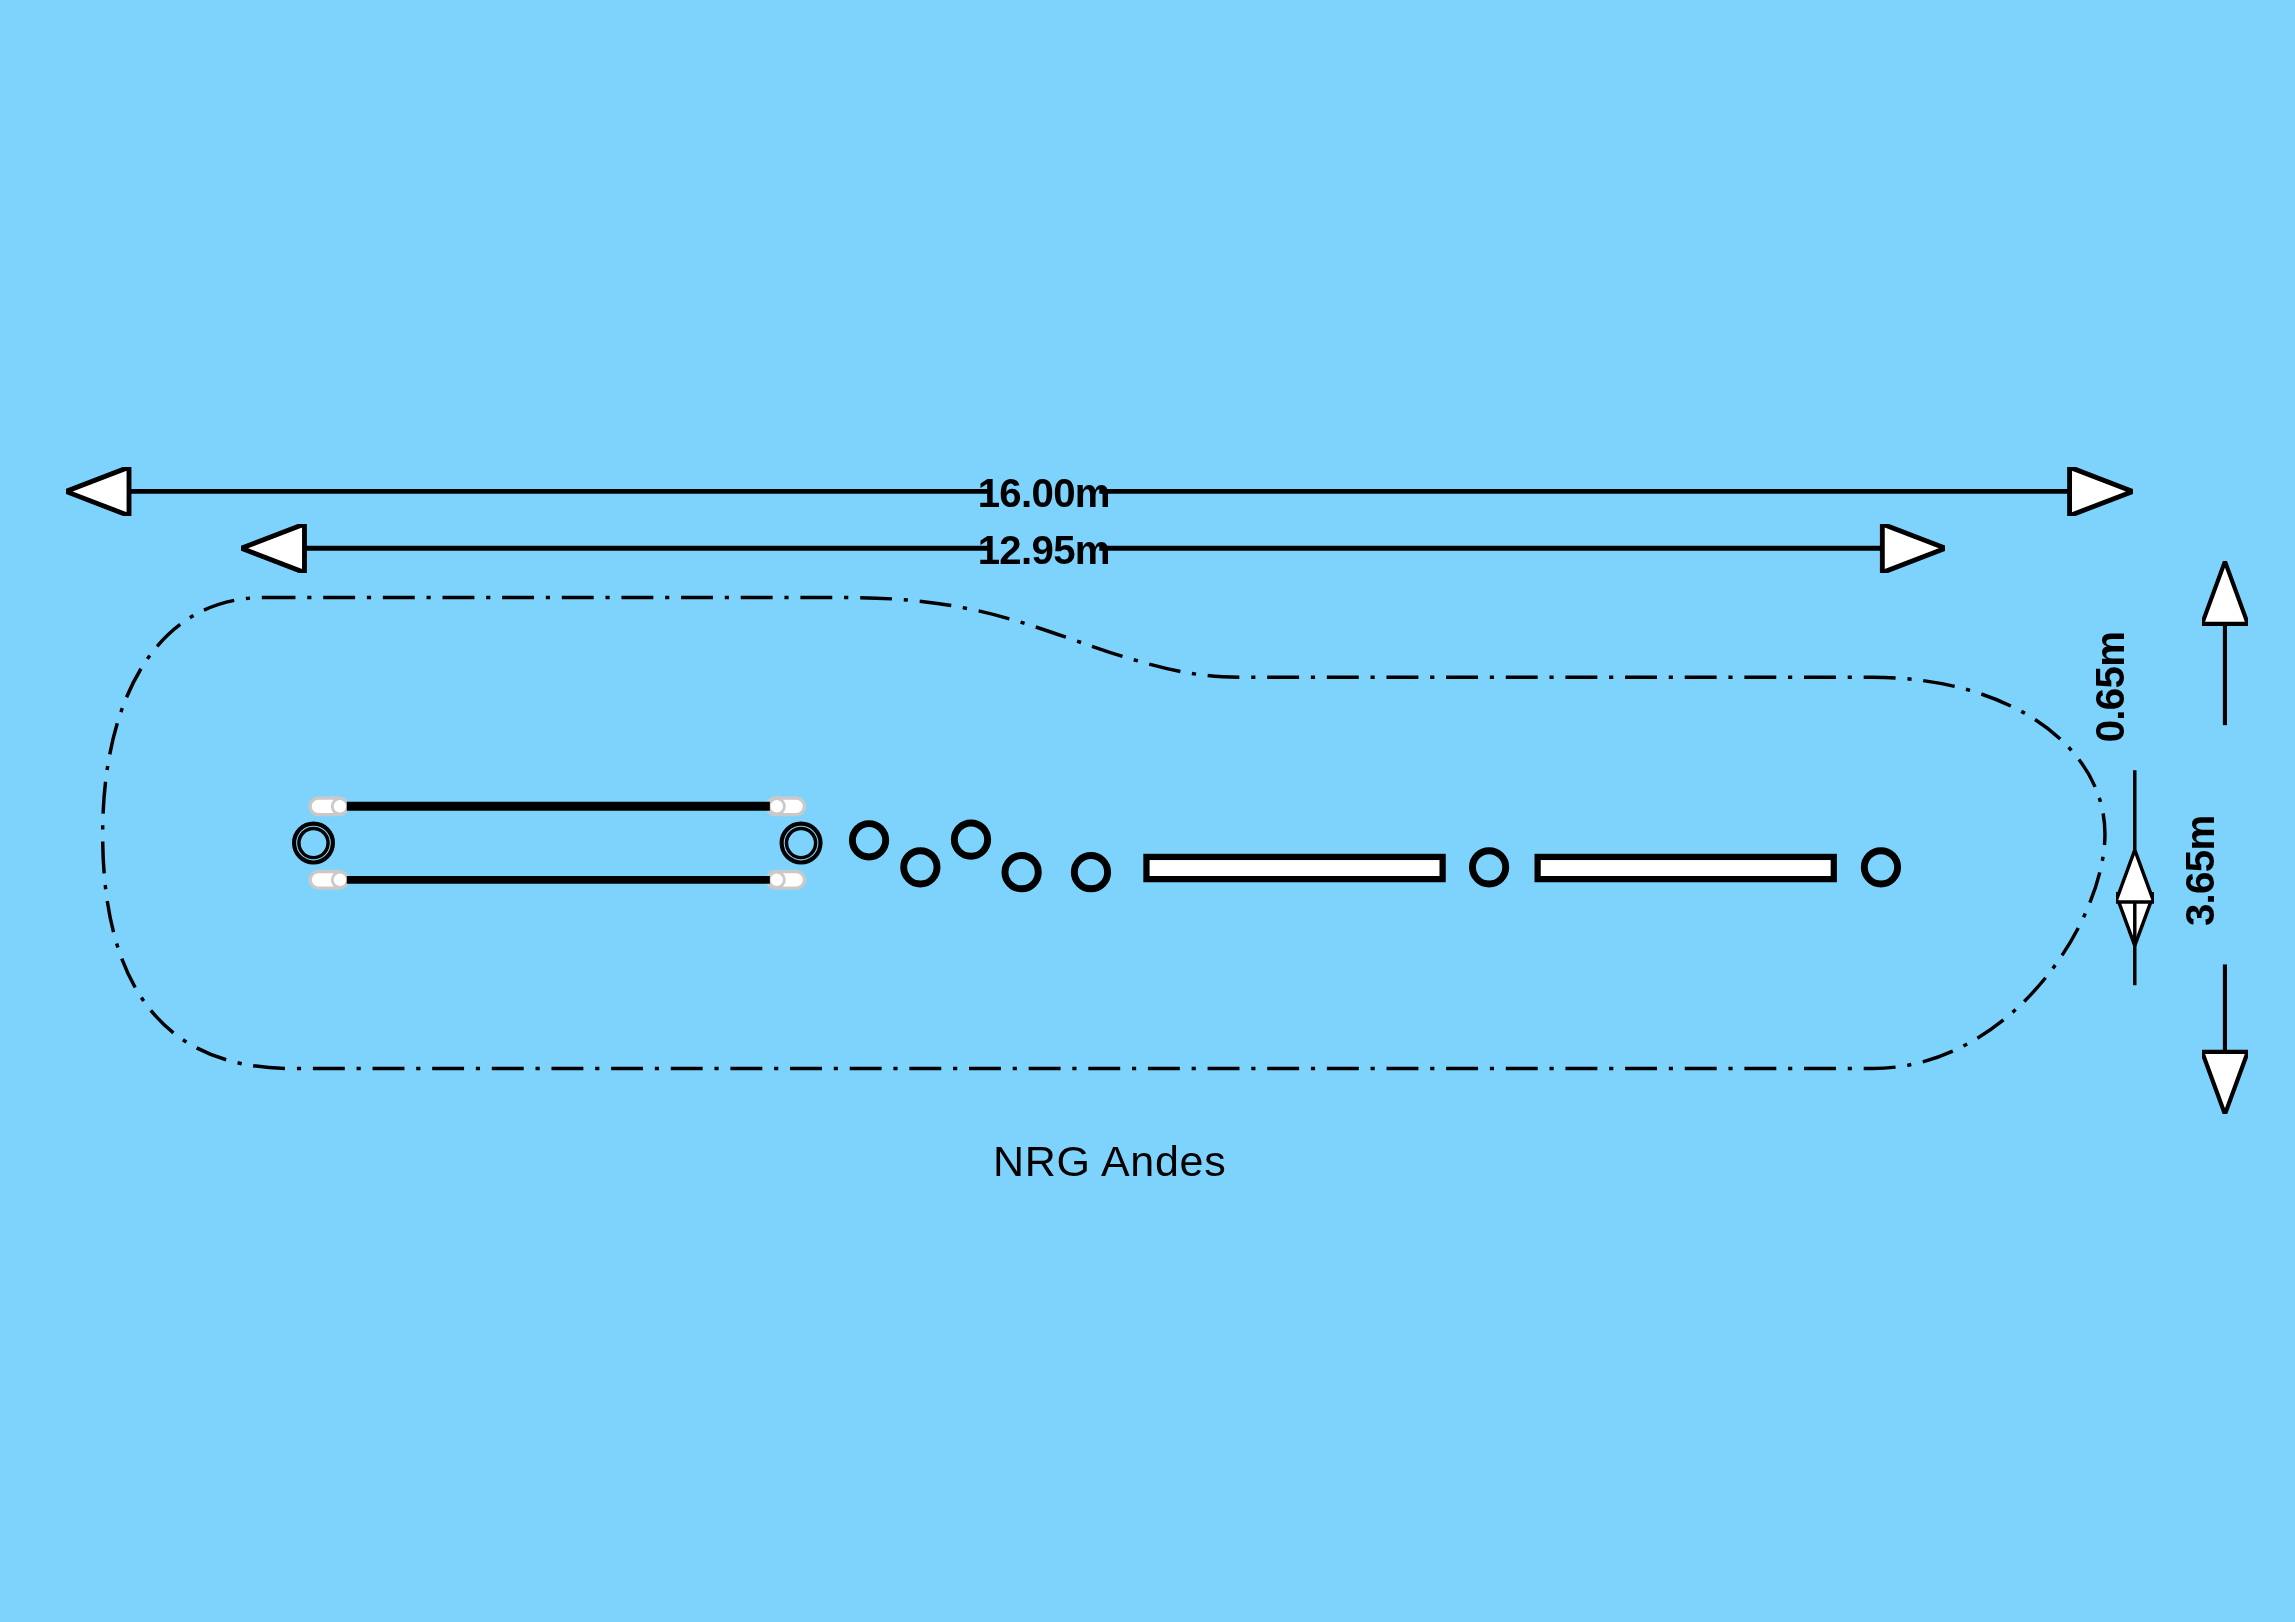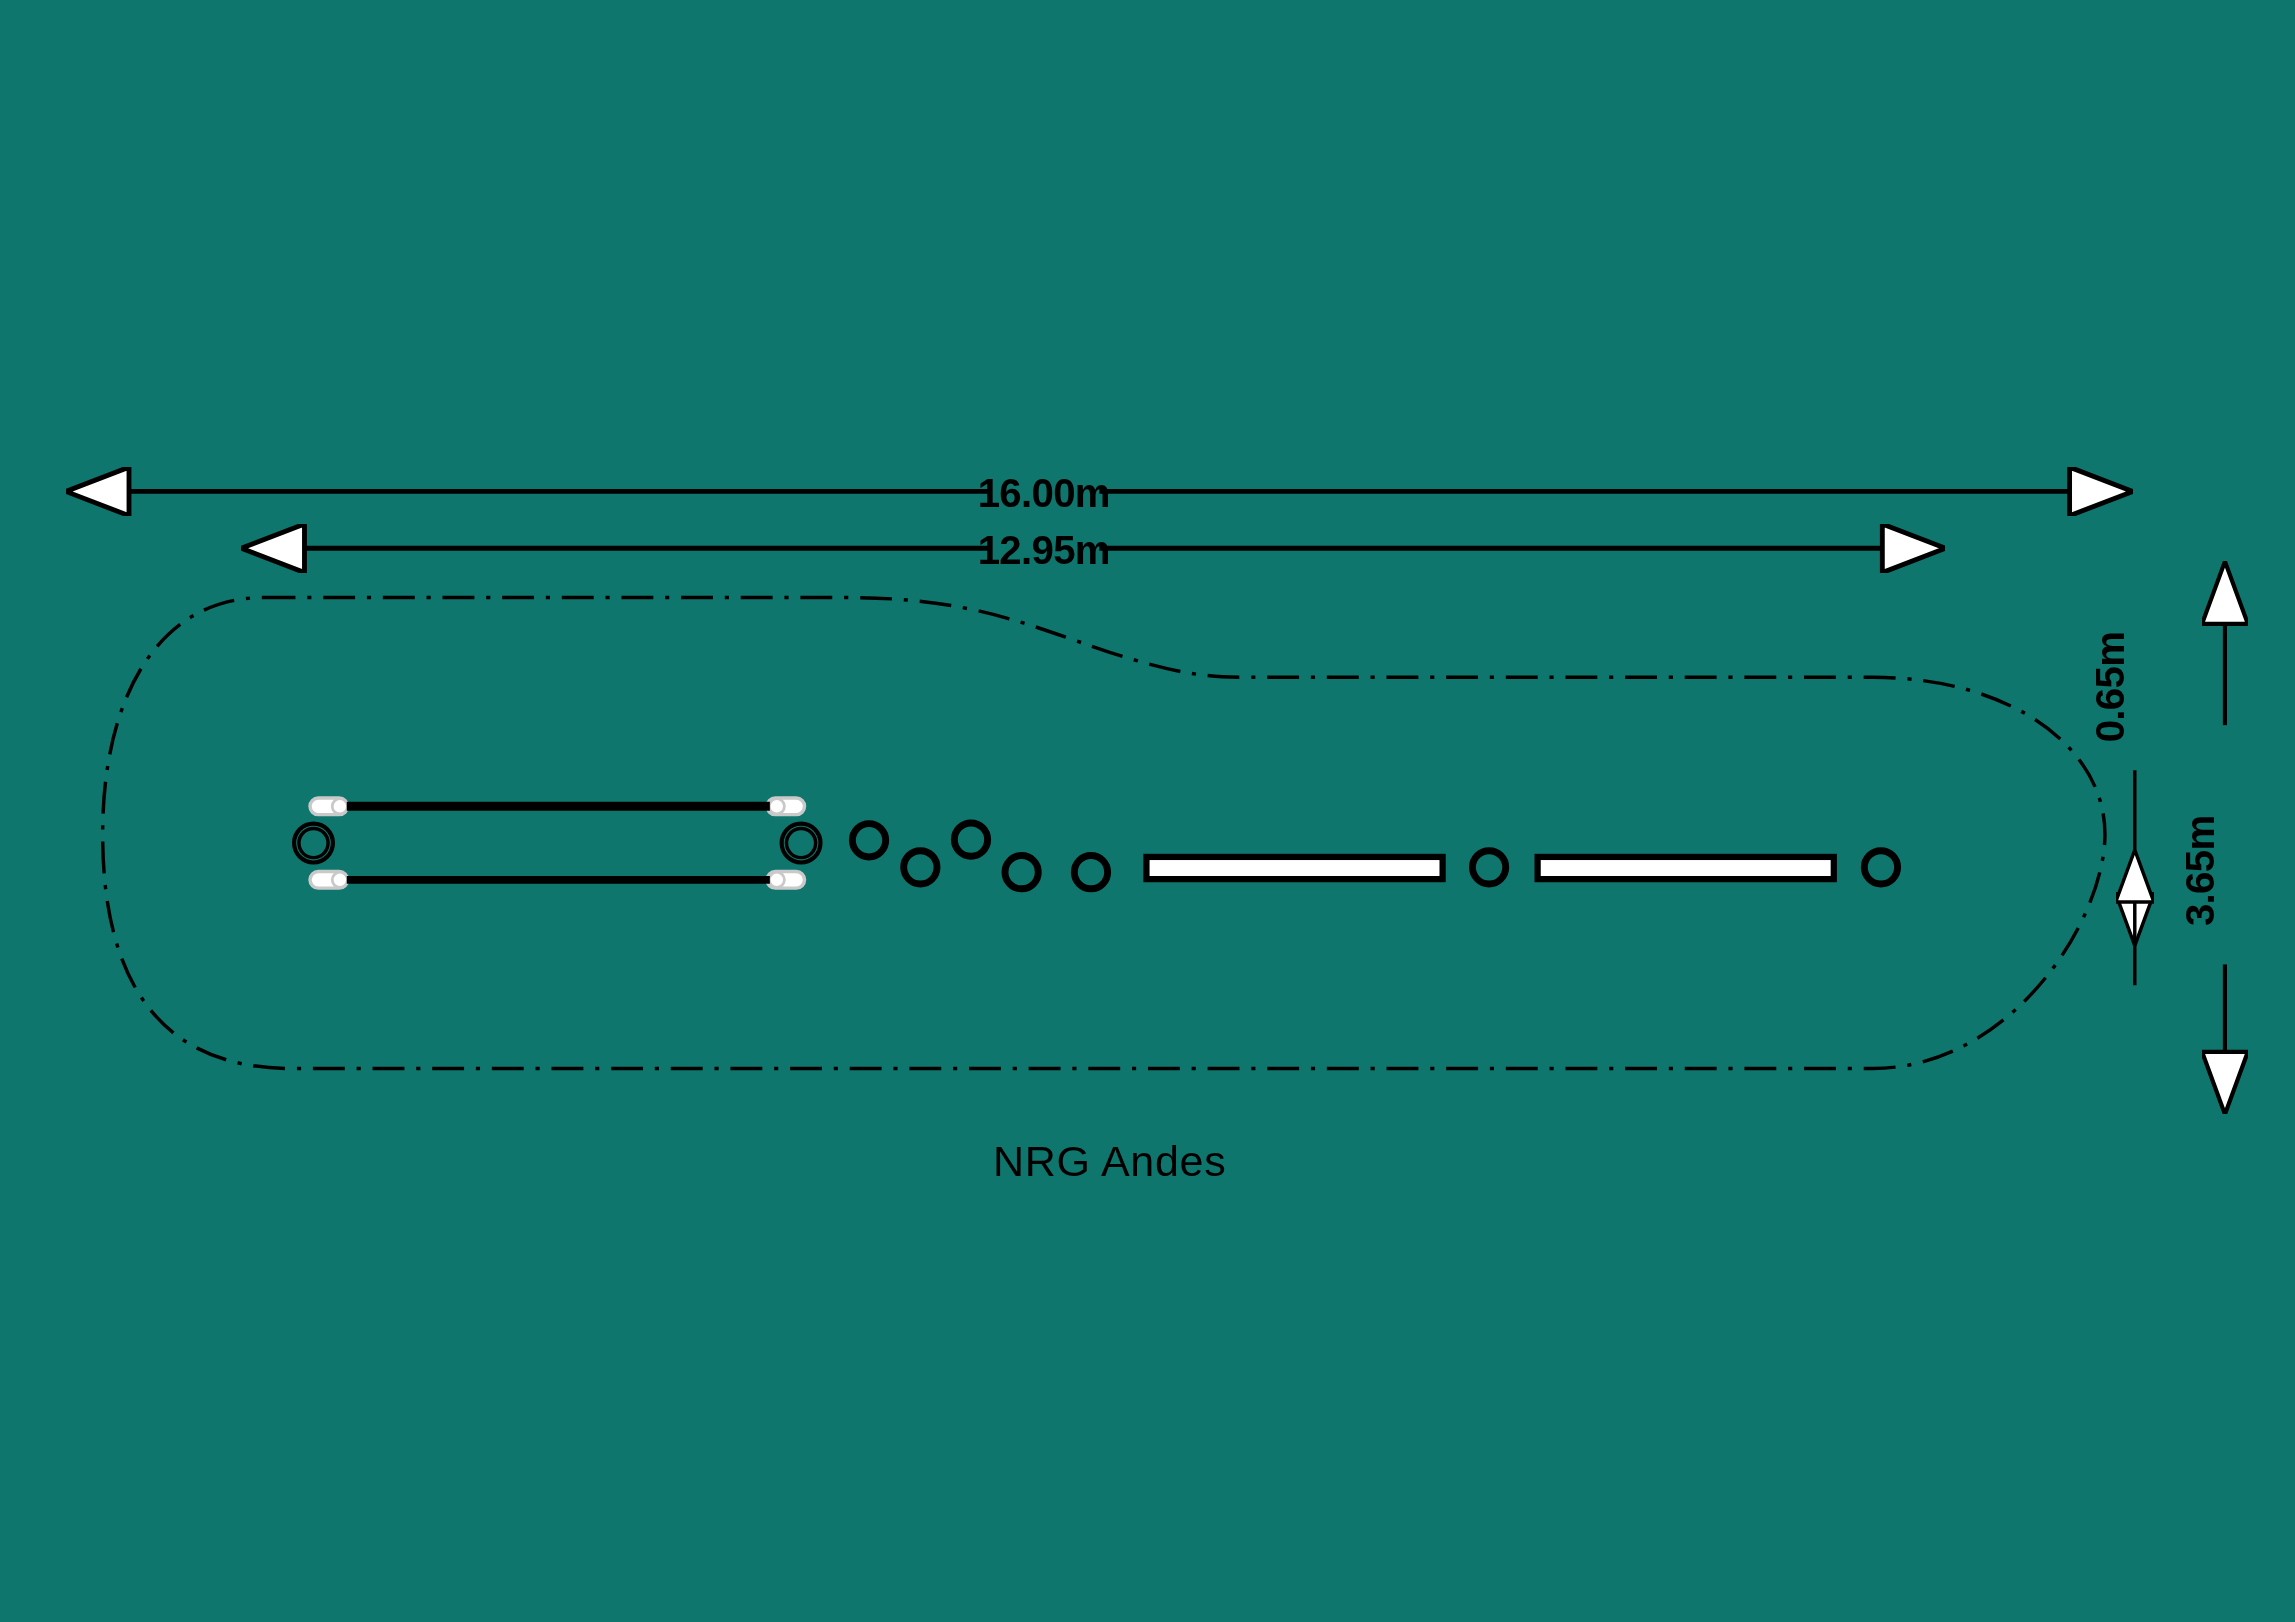--- a/index.html
+++ b/index.html
@@ -8,21 +8,21 @@
     padding: 0;
     background: #ffffff;
   }
   body {
     font-family: "Liberation Sans", sans-serif;
   }
   #canvas-wrap {
     position: relative;
     width: 2295px;
     height: 1623px;
-    background: #0f766e;
+    background: #7dd3fc;
     overflow: hidden;
   }
   #drawing {
     position: absolute;
     top: 0;
     left: 0;
     width: 2295px;
     height: 1623px;
   }
   .dim-text {

